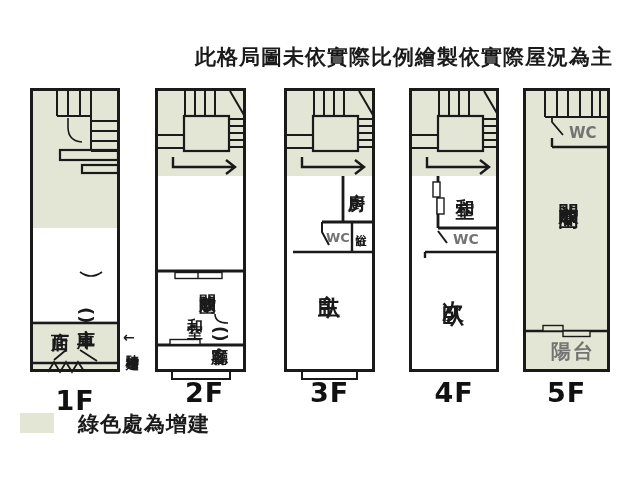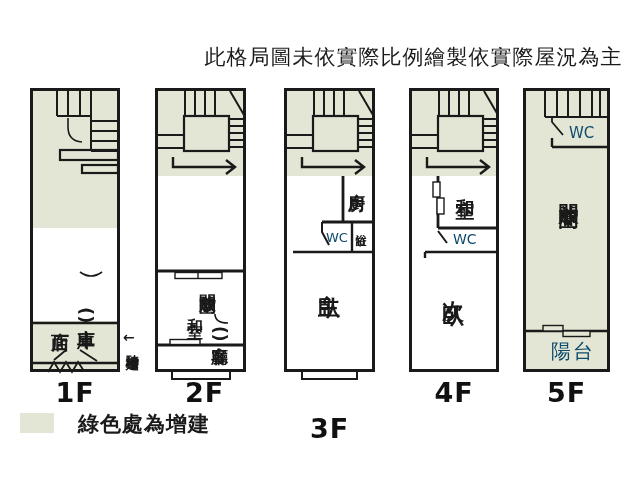--- a/index.html
+++ b/index.html
@@ -1,24 +1,24 @@
 <!DOCTYPE html>
 <html><head>
 <meta charset="utf-8">
 <style>
   html,body{margin:0;padding:0;}
   body{width:640px;height:480px;background:#ffffff;font-family:"DejaVu Sans","Liberation Sans",sans-serif;}
   #screen{position:relative;width:640px;height:480px;background:#fff;overflow:hidden;}
-  .title{position:absolute;left:195px;top:43px;width:437px;text-align:center;
-         font-size:21px;font-weight:normal;color:#1a1a1a;letter-spacing:1px;white-space:nowrap;}
+  .title{position:absolute;left:195px;top:43px;width:437px;text-align:left;
+         font-size:21px;font-weight:bold;color:#1a1a1a;letter-spacing:1px;white-space:nowrap;}
   .panel{position:absolute;top:88px;}
   .panel svg{display:block;overflow:visible;}
   .vlabel{position:absolute;writing-mode:vertical-rl;text-orientation:mixed;
           font-weight:bold;color:#1a1a1a;line-height:1;white-space:nowrap;}
-  .hlabel{position:absolute;font-weight:normal;color:#0c4a6e;line-height:1;white-space:nowrap;}
+  .hlabel{position:absolute;font-weight:bold;color:#737373;line-height:1;white-space:nowrap;}
   .floor-label{position:absolute;top:377px;text-align:center;font-size:27px;
                font-weight:bold;color:#111;letter-spacing:1px;}
   .legend-swatch{position:absolute;left:20px;top:413px;width:34px;height:20px;background:#e3e6d4;}
   .legend-label{position:absolute;left:59px;top:410px;font-size:21px;font-weight:bold;
                 color:#1a1a1a;letter-spacing:1px;margin-left:19px;}
   .annot-arrow{position:absolute;left:123px;top:329px;font-size:14px;font-weight:bold;color:#1a1a1a;}
   .annot-text{position:absolute;left:126px;top:344px;writing-mode:vertical-rl;text-orientation:mixed;
               font-size:13px;font-weight:bold;color:#1a1a1a;line-height:1;letter-spacing:1px;}
 </style>
 </head>
@@ -45,21 +45,21 @@
         <path stroke-width="2.4" d="M2,275 H88"></path>
         <polyline stroke-width="1.8" points="18,284 24,274 30,284 36,274 42,284 48,274 54,283"></polyline>
       </g>
       <rect x="1.5" y="1.5" width="87" height="281" fill="none" stroke="#1a1a1a" stroke-width="3"></rect>
     </svg>
     <div class="vlabel" style="left:21px;top:230px;font-size:18px;letter-spacing:2px;">店面</div>
     <div class="vlabel" style="left:47px;top:219px;font-size:18px;">(車庫)</div>
   </div>
   <div class="annot-arrow">←</div>
   <div class="annot-text">騎樓增建</div>
-  <div class="floor-label" style="left:30px;width:90px;">1F</div>
+  <div class="floor-label" style="left:30px;width:90px;margin-top:8px;">1F</div>
 
   <div class="panel" style="left:155px;">
     <svg width="91" height="296" viewBox="0 0 91 296">
       <rect x="0" y="0" width="91" height="88" fill="#e3e6d4"></rect>
       <g stroke="#1a1a1a" fill="none">
         <path stroke-width="2" d="M30,2 V28 M40,2 V28 M50,2 V28 M60,2 V28 M75,3 L89,27"></path>
         <rect x="29" y="28" width="45" height="35" stroke-width="2.2"></rect>
         <path stroke-width="2" d="M74,31 H89 M74,38 H89 M74,45 H89 M74,52 H89 M74,59 H89"></path>
         <path stroke-width="2" d="M2,47 H29 M2,60 H29"></path>
       </g>
@@ -99,21 +99,21 @@
         <path stroke-width="2.4" d="M9,164 H91"></path>
       </g>
       <path stroke="#1a1a1a" stroke-width="2" fill="none" d="M18,284 V291 H73 V284"></path>
       <rect x="1.5" y="1.5" width="88" height="281" fill="none" stroke="#1a1a1a" stroke-width="3"></rect>
     </svg>
     <div class="vlabel" style="left:64px;top:92px;font-size:17px;letter-spacing:1px;">廚房</div>
     <div class="hlabel" style="left:42px;top:143px;font-size:13px;">WC</div>
     <div class="vlabel" style="left:71px;top:137px;font-size:11px;letter-spacing:2px;">浴缸</div>
     <div class="vlabel" style="left:34px;top:188px;font-size:22px;letter-spacing:4px;">主臥</div>
   </div>
-  <div class="floor-label" style="left:284px;width:91px;margin-top:36px;">3F</div>
+  <div class="floor-label" style="left:284px;width:91px;">3F</div>
 
   <div class="panel" style="left:409px;">
     <svg width="90" height="296" viewBox="0 0 90 296">
       <rect x="0" y="0" width="90" height="88" fill="#e3e6d4"></rect>
       <g stroke="#1a1a1a" fill="none">
         <path stroke-width="2" d="M30,2 V28 M40,2 V28 M50,2 V28 M60,2 V28 M75,3 L89,27"></path>
         <rect x="29" y="28" width="45" height="35" stroke-width="2.2"></rect>
         <path stroke-width="2" d="M74,31 H89 M74,38 H89 M74,45 H89 M74,52 H89 M74,59 H89"></path>
         <path stroke-width="2" d="M2,47 H29 M2,60 H29"></path>
       </g>

